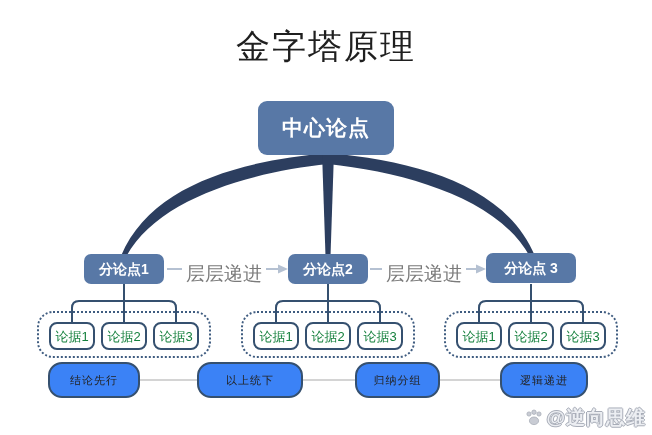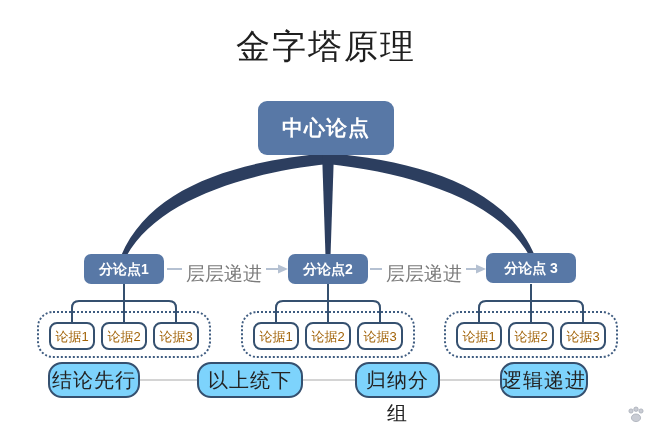--- a/index.html
+++ b/index.html
@@ -30,26 +30,26 @@
     position:absolute; top:261px; transform:translateX(-50%); background:var(--background);
     padding:0 4px; font-size:19px; color:var(--edge-label-text); white-space:nowrap;
   }
   .dashed-box{
     position:absolute; top:311px; width:174px; height:47px;
     border:2px dotted var(--dashed-border); border-radius:16px; box-sizing:border-box;
   }
   .evidence{
     position:absolute; top:322px; width:46px; height:28px; line-height:25px;
     background:#fff; border:2px solid var(--outline); border-radius:8px;
-    box-sizing:border-box; text-align:center; font-size:13px; color:#a16207;
+    box-sizing:border-box; text-align:center; font-size:13px; color:#15803d;
   }
   .principle{
     position:absolute; top:362px; height:36px; line-height:33px;
-    background:#7dd3fc; border:2px solid var(--outline); border-radius:14px;
-    box-sizing:border-box; text-align:center; font-size:20px; color:#232323;
+    background:#3b82f6; border:2px solid var(--outline); border-radius:14px;
+    box-sizing:border-box; text-align:center; font-size:11px; color:#232323;
     letter-spacing:1px;
   }
   .connector-layer{position:absolute; left:0; top:0; width:652px; height:435px;}
   .curve{fill:var(--connector-dark); stroke:none;}
   .bracket{fill:none; stroke:var(--outline); stroke-width:2;}
   .arrow-line{fill:none; stroke:var(--arrow); stroke-width:1.8;}
   .arrow-head{fill:var(--arrow); stroke:none;}
   .bottom-link{fill:none; stroke:var(--link-gray); stroke-width:1.6;}
   .watermark{
     position:absolute; right:6px; top:405px; display:flex; align-items:center; gap:2px;
@@ -120,15 +120,16 @@
 
   <div class="watermark">
     <svg width="20" height="20" viewBox="0 0 20 20">
       <g fill="#c9ccd4" stroke="#a8adb8" stroke-width="0.8">
         <circle cx="5" cy="6" r="2.1"></circle>
         <circle cx="10" cy="4.2" r="2.2"></circle>
         <circle cx="15" cy="6" r="2.1"></circle>
         <ellipse cx="10" cy="12.8" rx="4.6" ry="3.8"></ellipse>
       </g>
     </svg>
+    <span class="watermark-text">@逆向思维</span>
   </div>
 
 </div>
 
 </body></html>

